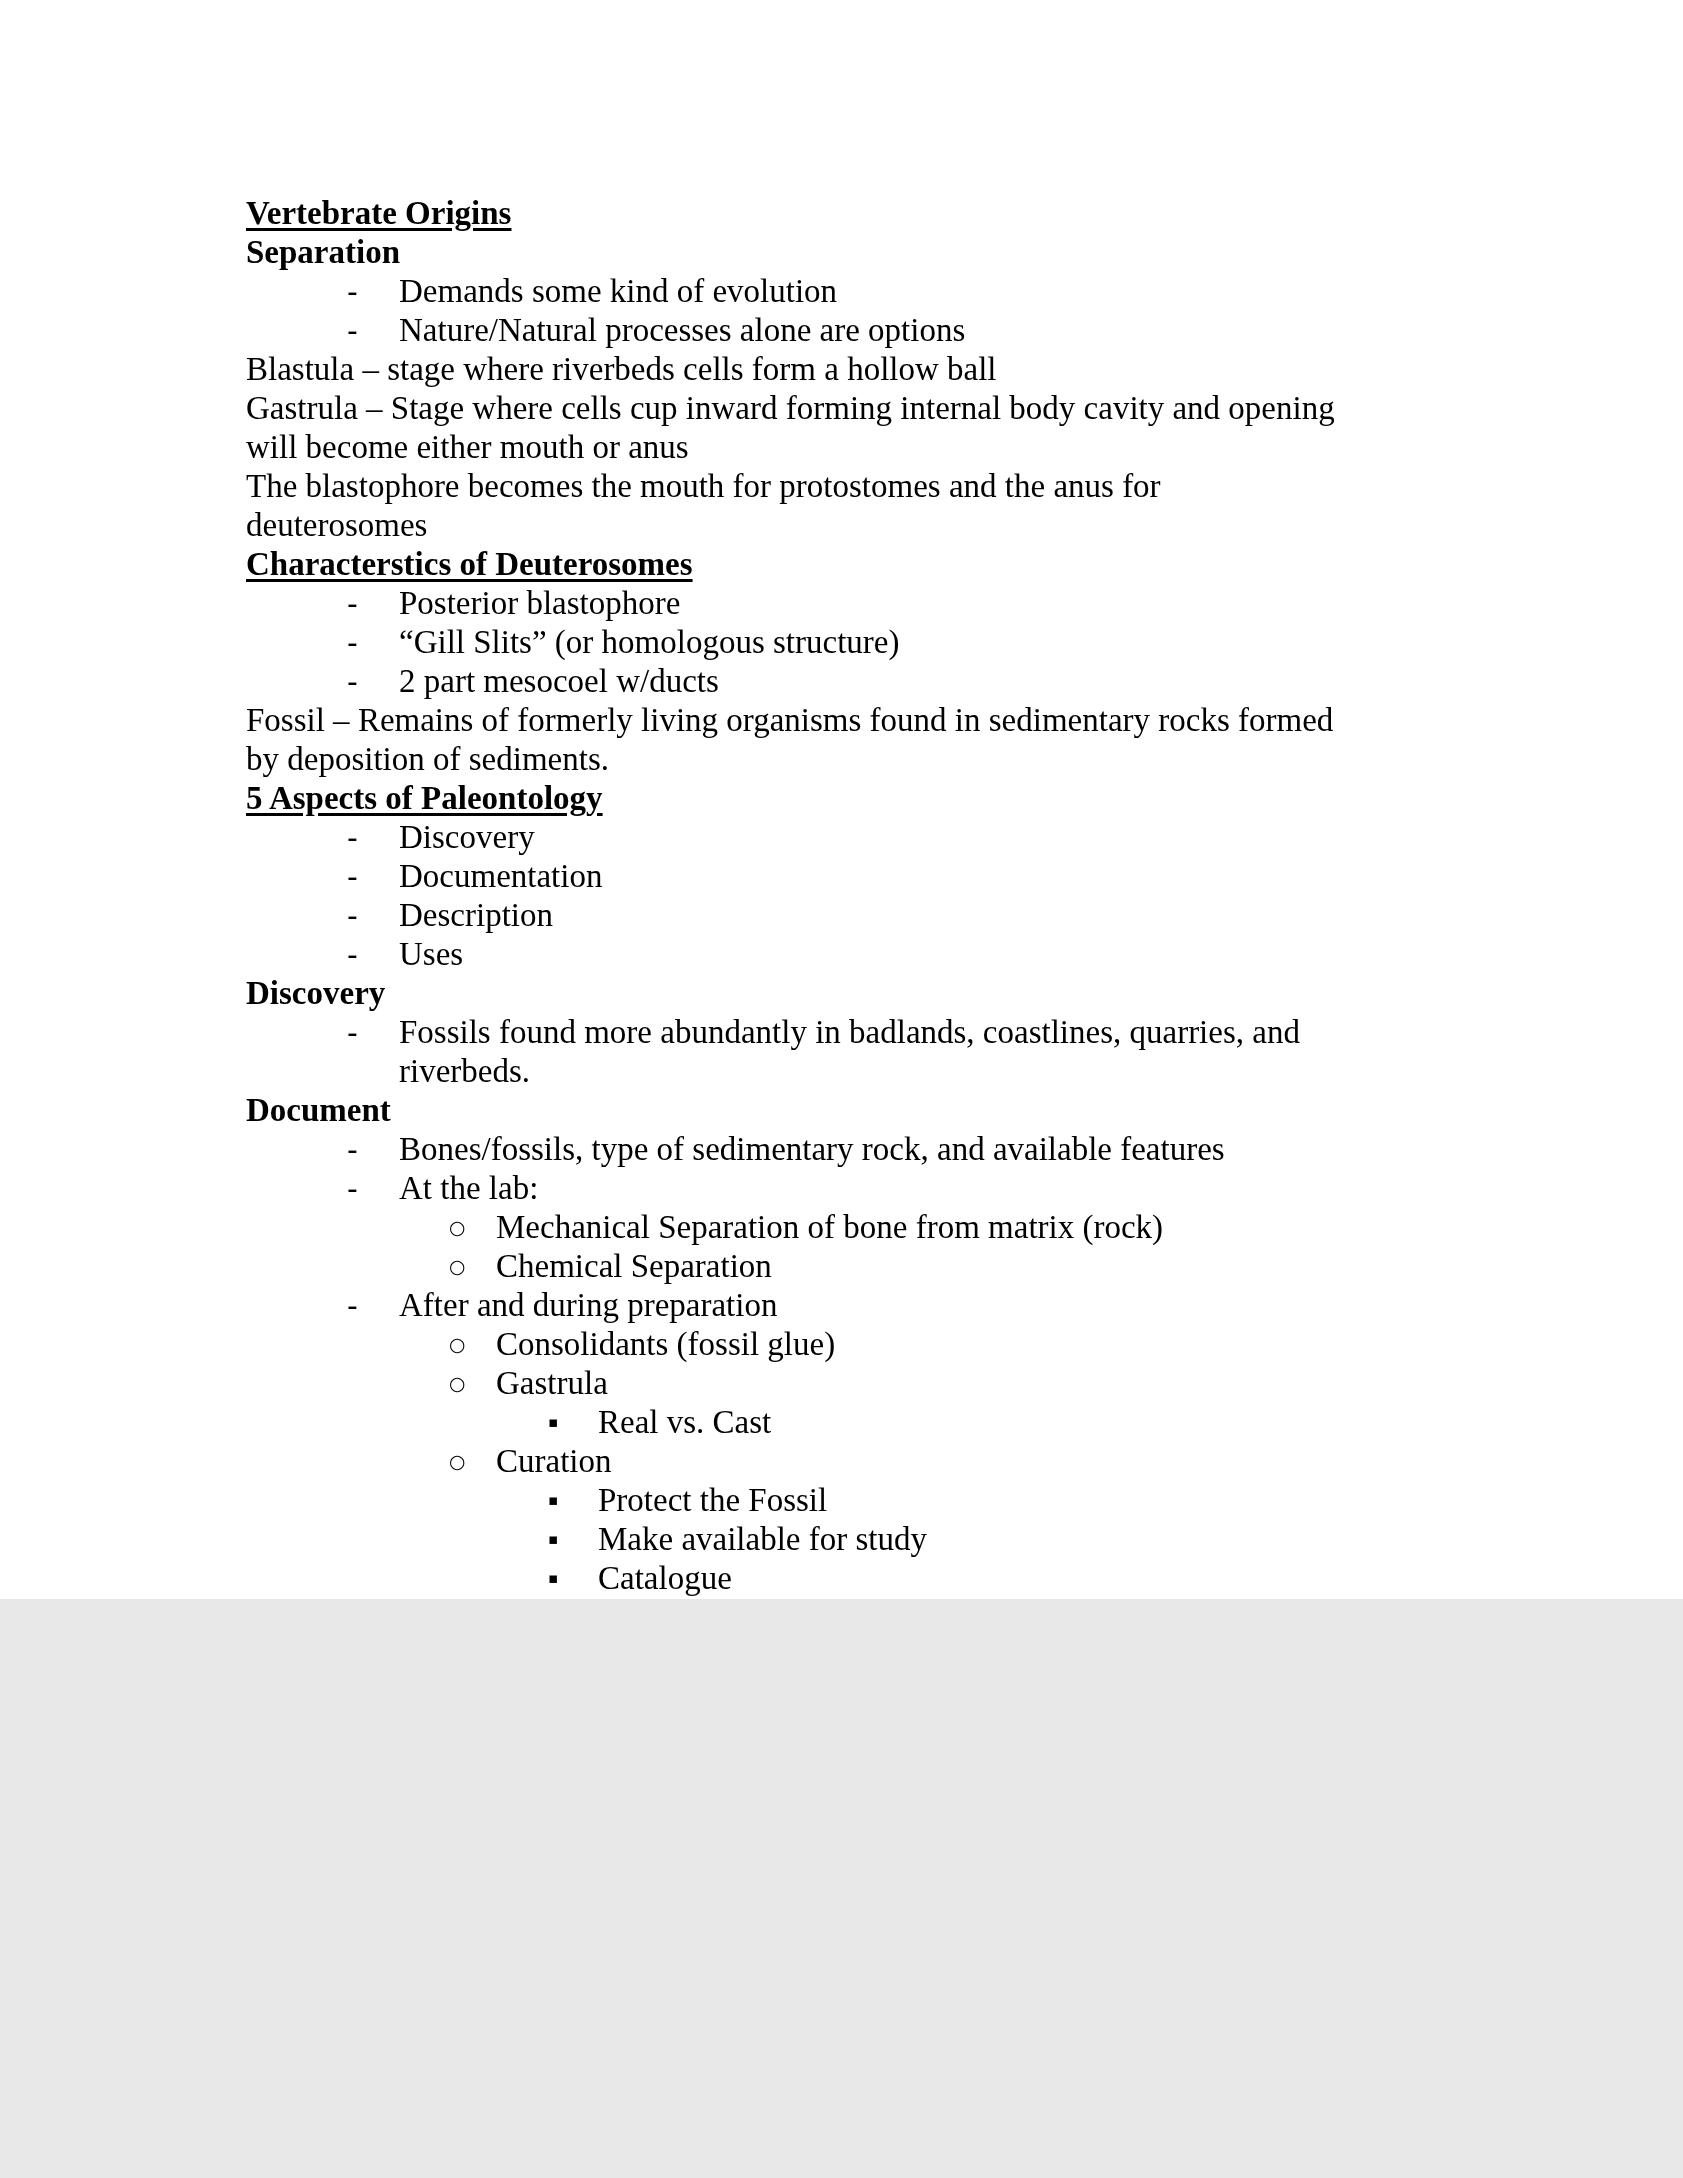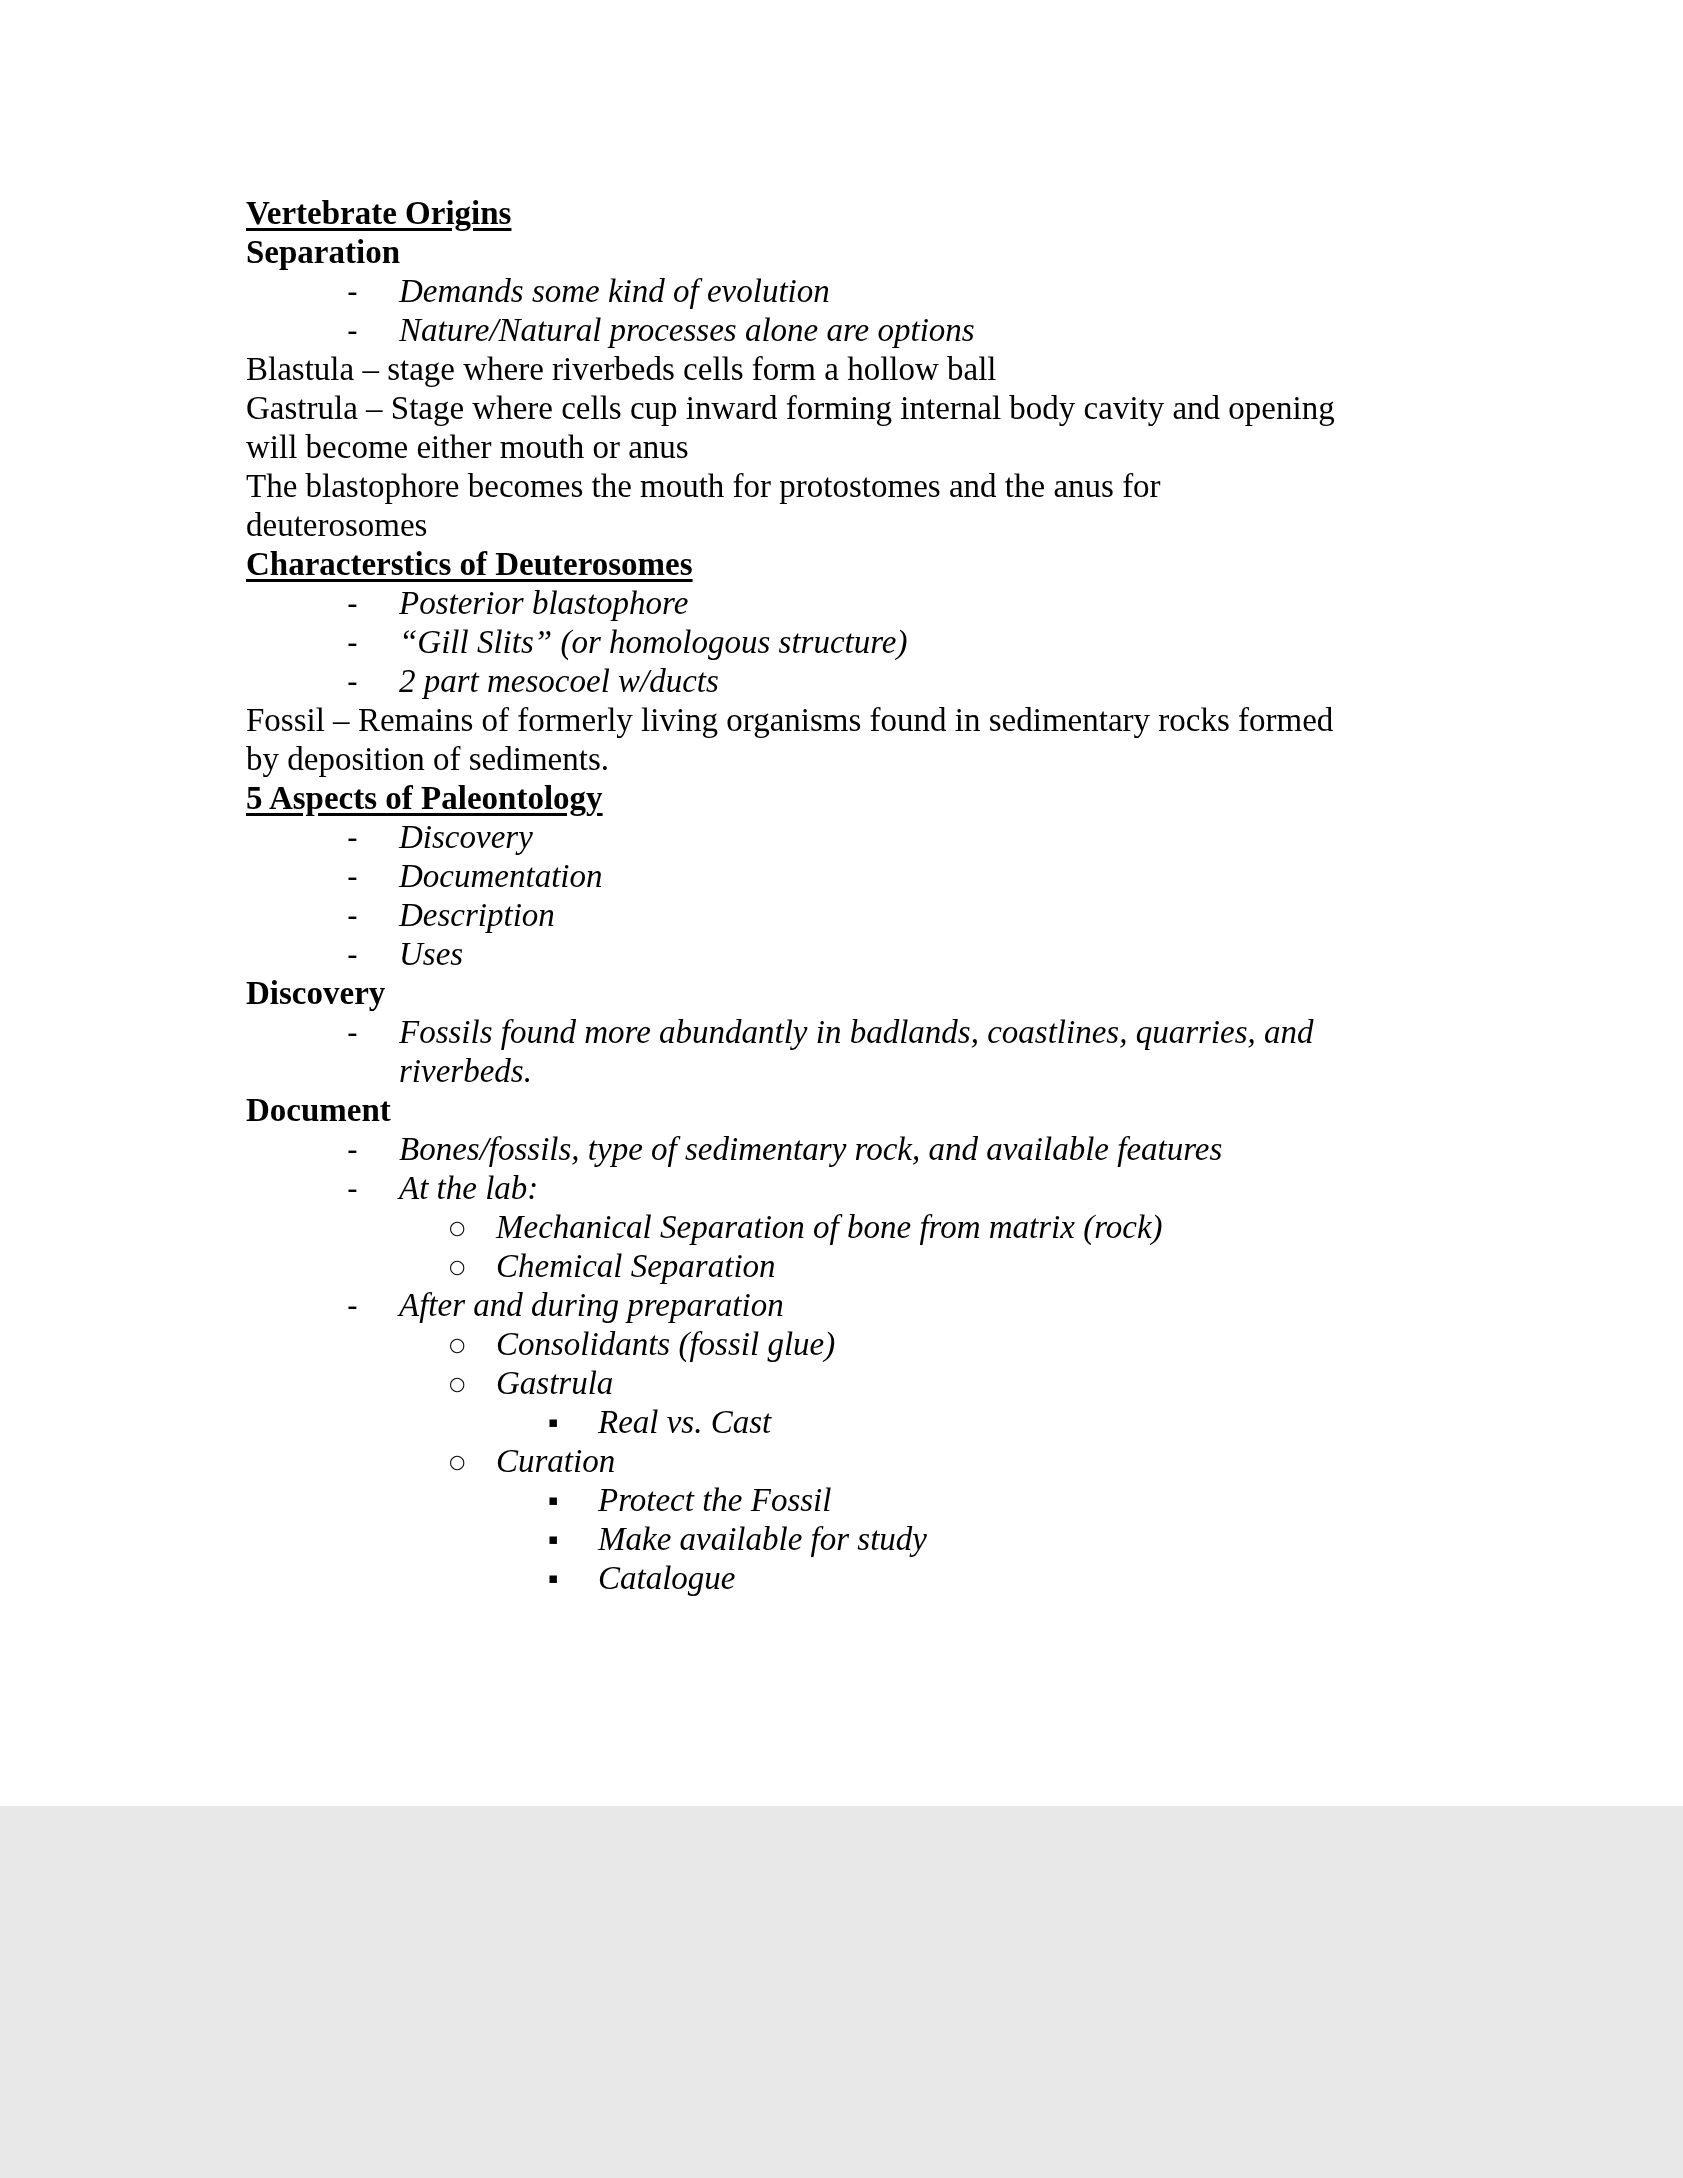--- a/index.html
+++ b/index.html
@@ -1,19 +1,19 @@
 <!DOCTYPE html>
 <html><head>
 <meta charset="utf-8">
 <style>
   html, body { margin: 0; padding: 0; background: #e8e8e8; }
   .page {
     position: relative;
     width: 1683px;
-    height: 1806px;
+    height: 1599px;
     background: #ffffff;
     overflow: hidden;
   }
   .doc {
     position: absolute;
     left: 246px;
     top: 194px;
     width: 1228px;
     font-family: "Liberation Serif", "DejaVu Serif", serif;
     font-size: 33px;
@@ -25,21 +25,21 @@
   .hu {
     text-decoration: underline;
     text-decoration-thickness: 3px;
     text-underline-offset: 4px;
   }
   .para { margin: 0; }
   .line { display: block; white-space: nowrap; }
   .term { font-weight: normal; }
   .list { margin: 0; }
   .li { display: flex; align-items: flex-start; }
-  .li .t { white-space: nowrap; font-style: italic; }
+  .li .t { white-space: nowrap; }
   .li .t.wrap2 { white-space: normal; }
   
   .l1 { padding-left: 101px; }
   .l1 .b { width: 52px; flex: 0 0 52px; }
   .l2 { padding-left: 203px; }
   .l2 .b { width: 47px; flex: 0 0 47px; }
   .l3 { padding-left: 302px; }
   .l3 .b { width: 50px; flex: 0 0 50px; }
   .b {
     display: inline-block;

